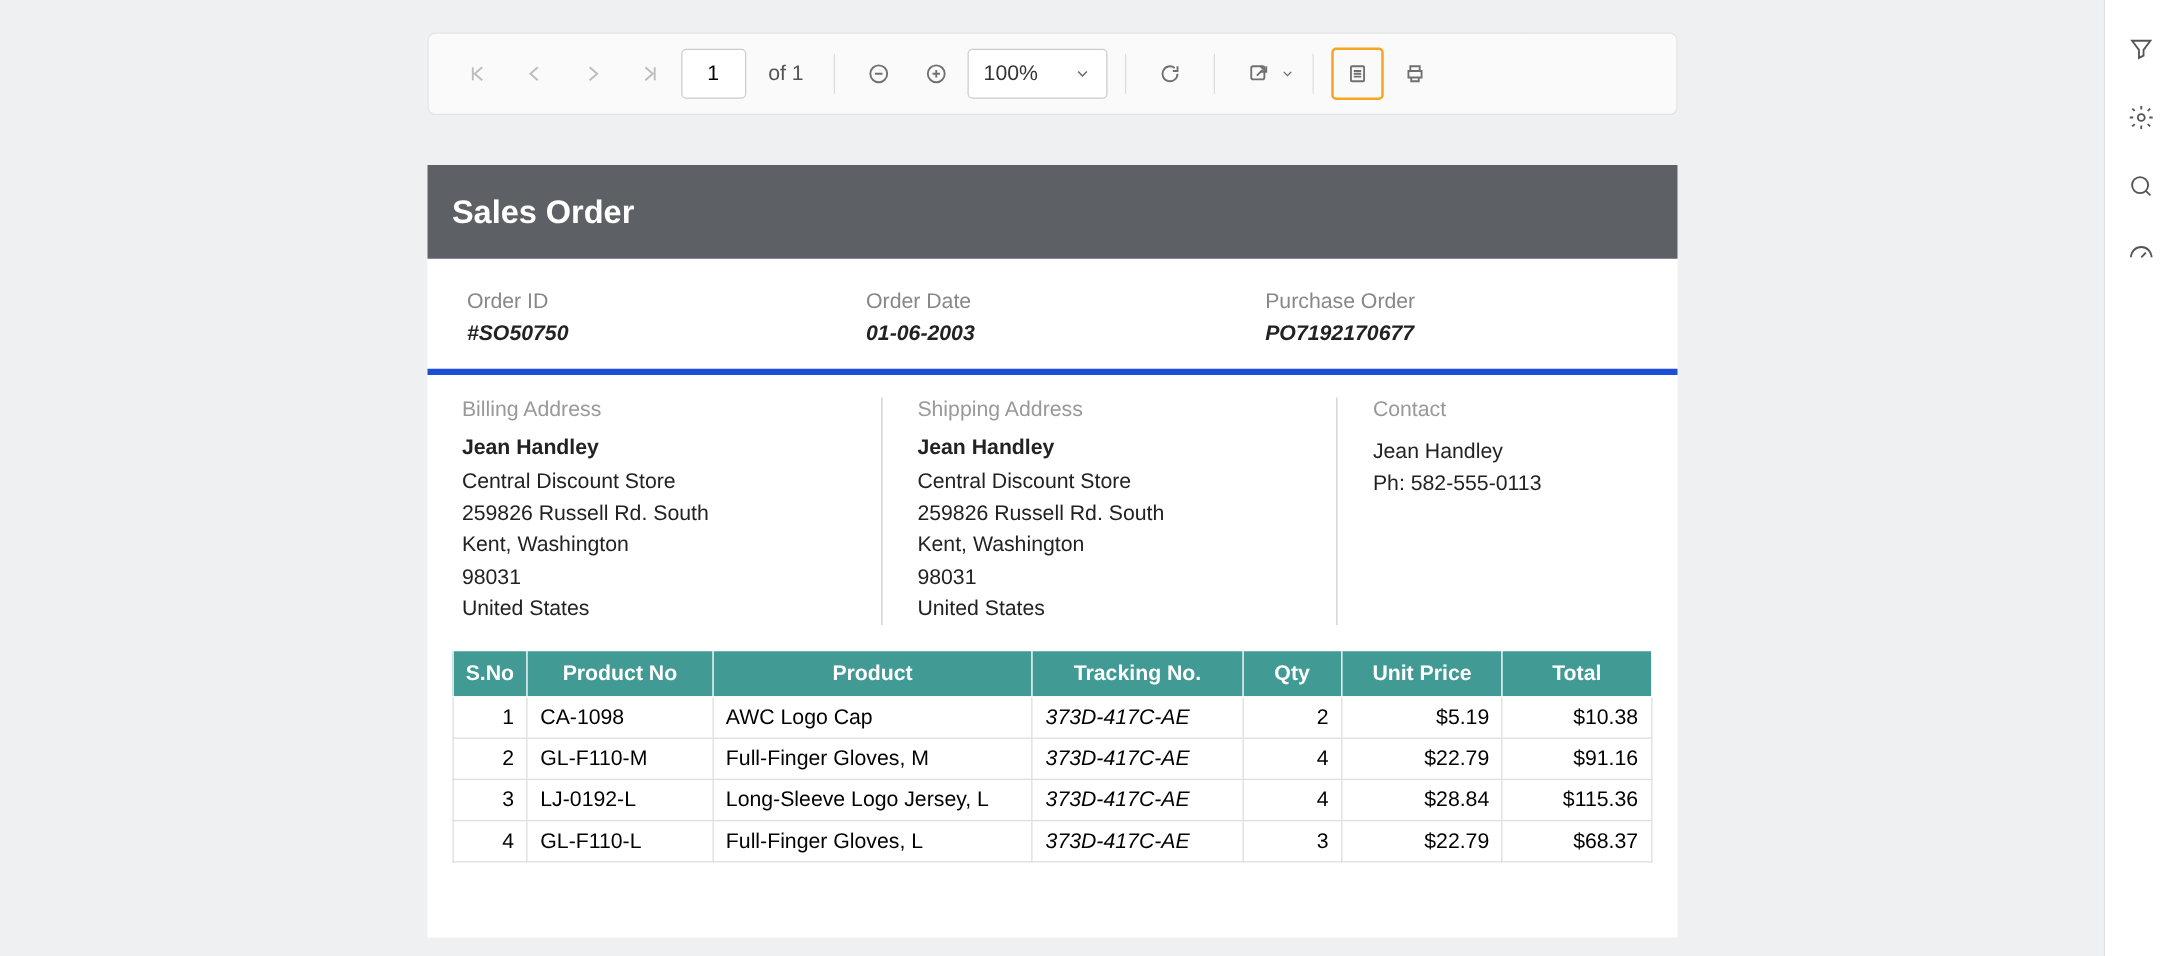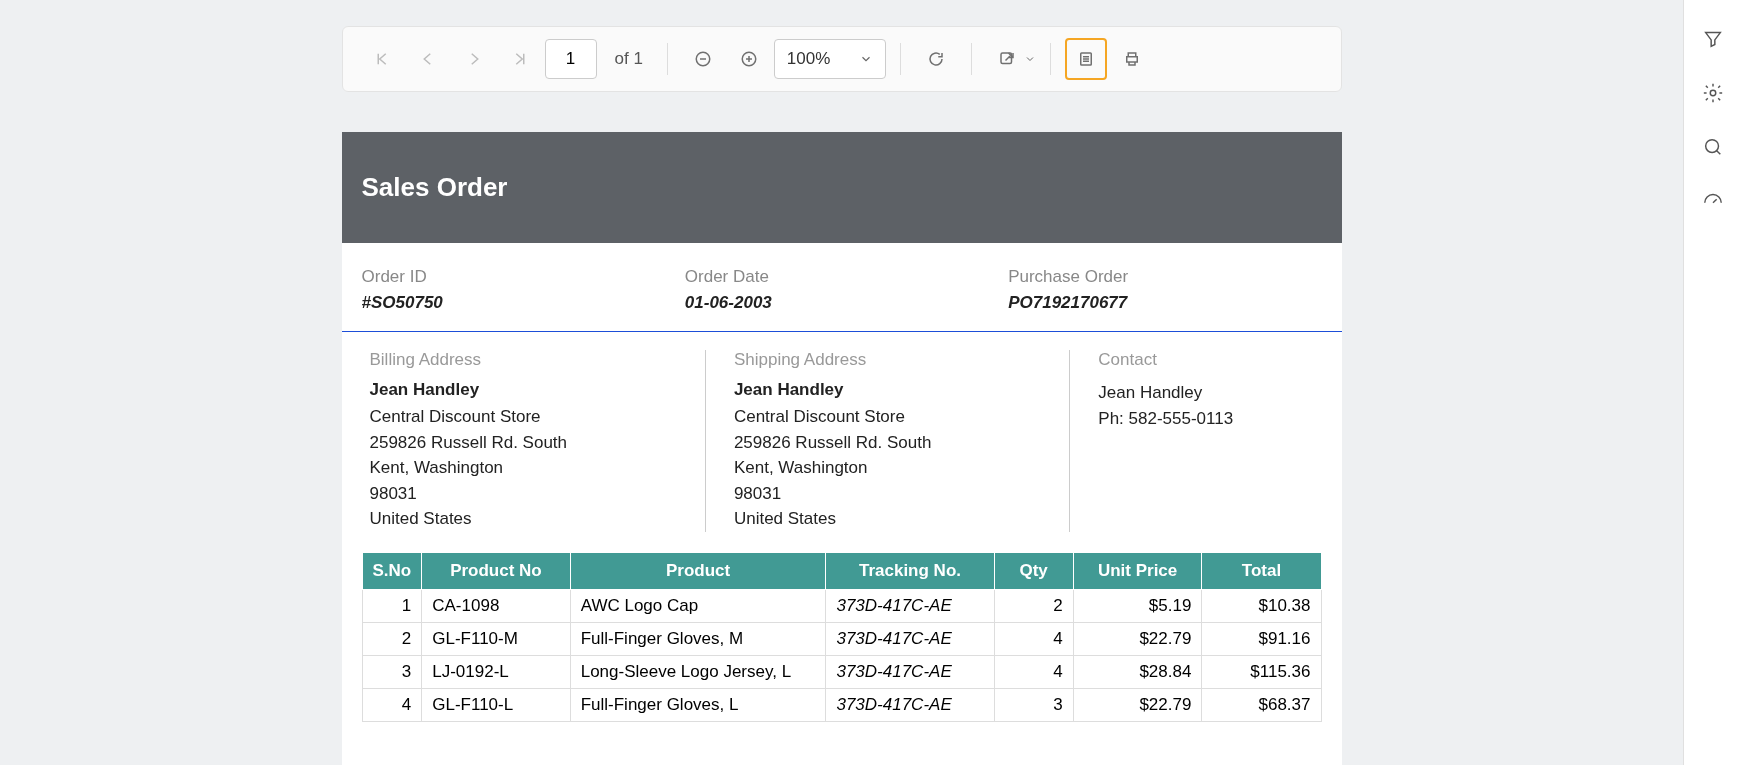--- a/index.html
+++ b/index.html
@@ -74,28 +74,28 @@
     border-radius: 4px;
   }
   .report {
     width: 1000px;
     margin: 40px auto 0 auto;
     background: #fff;
   }
   .report-header {
     background: #5d6166;
     color: #fff;
-    padding: 40px 20px;
+    padding: 22px 20px;
     font-size: 26px;
     font-weight: 700;
   }
   .meta-row {
     display: flex;
-    padding: 24px 20px 18px 20px;
-    border-bottom: 1px solid #1d4ed8;
+    padding: 24px 20px 18px 32px;
+    border-bottom: 5px solid #1d4ed8;
     gap: 10px;
   }
   .meta-col { flex: 1; }
   .meta-label { color: #888; font-size: 17px; margin-bottom: 6px; }
   .meta-value { font-weight: 700; font-size: 17px; color: #222; font-style: italic; }
   .addr-row {
     display: flex;
     padding: 18px 0 20px 0;
   }
   .addr-col {

